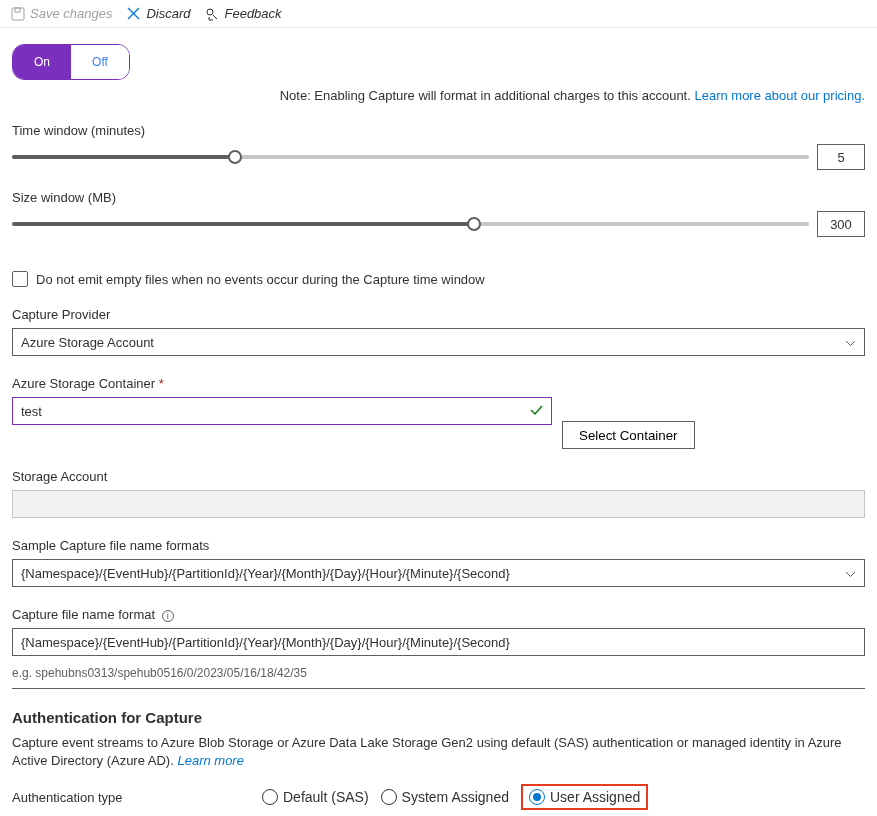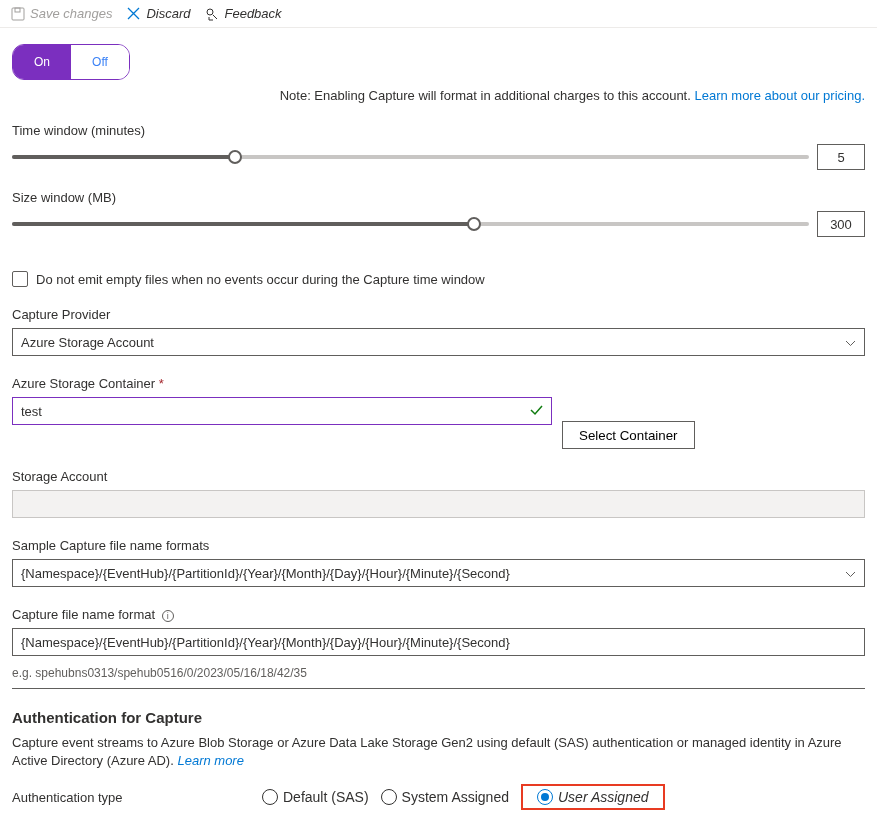--- a/index.html
+++ b/index.html
@@ -36,21 +36,21 @@
   .section-title { margin-top: 20px; font-size: 15px; font-weight: 600; }
   .desc { margin-top: 8px; font-size: 13px; line-height: 1.4; }
   .desc a { color: #0078d4; text-decoration: none; font-style: italic; }
   .auth-row { margin-top: 14px; display: flex; align-items: center; }
   .auth-label { width: 250px; }
   .radio-group { display: flex; align-items: center; gap: 12px; }
   .radio { display: inline-flex; align-items: center; gap: 5px; cursor: pointer; font-size: 14px; justify-content: center; }
   .r-outer { width: 16px; height: 16px; border: 1px solid #323130; border-radius: 50%; display: inline-flex; align-items: center; justify-content: center; flex-shrink:0;}
   .r-outer.sel { border-color: #0078d4; }
   .r-inner { width: 8px; height: 8px; border-radius: 50%; background: #0078d4; }
-  .highlight-box { border: 2px solid #e83b22; padding: 3px 14px; display: inline-flex; align-items: center; font-style: italic; }
+  .highlight-box { border: 2px solid #e83b22; padding: 3px 6px; display: inline-flex; align-items: center; }
   .adduser { margin-top: 22px; display: flex; align-items: center; gap: 6px; cursor: pointer; color: #323130; font-size: 13px; border-bottom: 1px solid #edebe9; padding-bottom: 8px; }
   .plus { color: #0078d4; font-size: 15px; font-weight: 400; }
   .table-head { display: flex; padding: 10px 0; font-weight: 600; font-size: 13px; border-bottom: 1px solid #edebe9; }
   .req { color: #a4262c; }
   .info-icon { display:inline-flex; width:12px; height:12px; border:1px solid #605e5c; border-radius:50%; align-items:center; justify-content:center; font-size:9px; color:#605e5c; margin-left:3px;}
 </style>
 </head>
 <body>
 
 <div class="toolbar">

